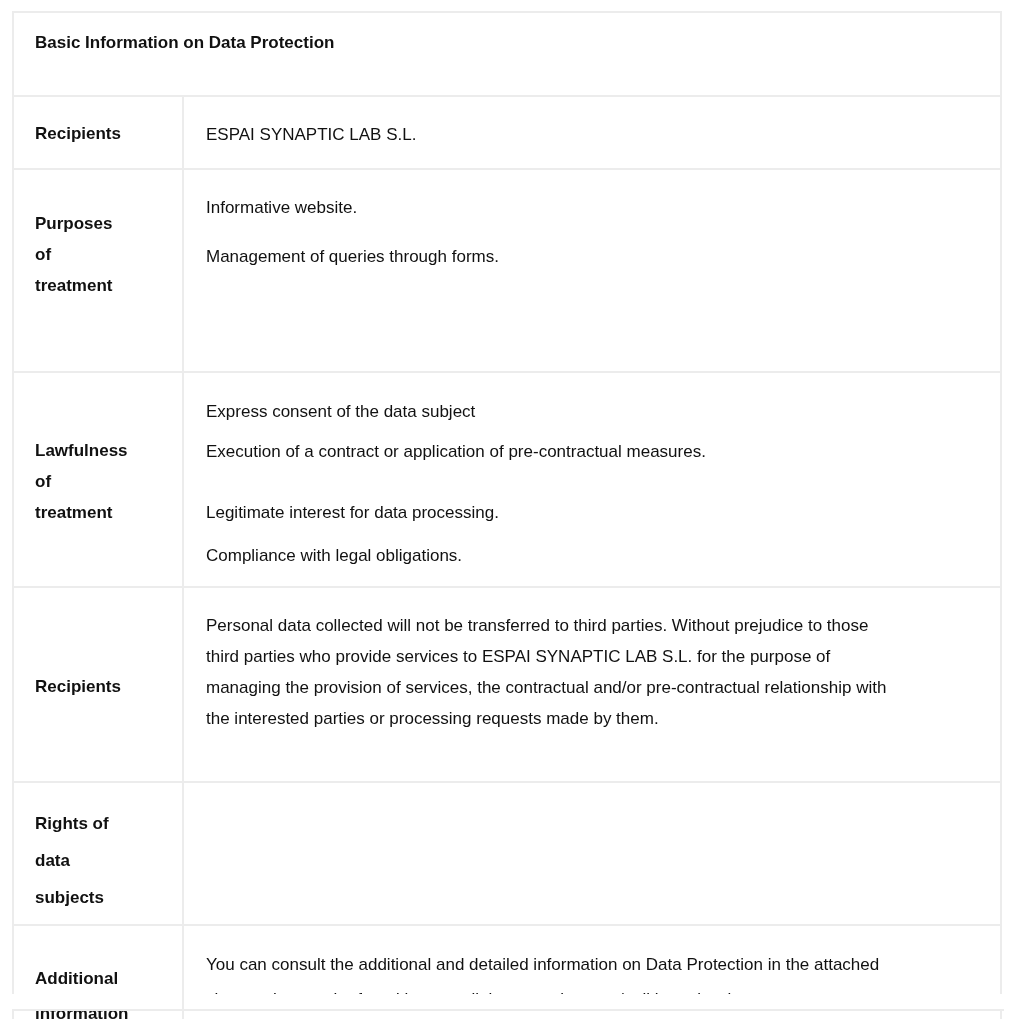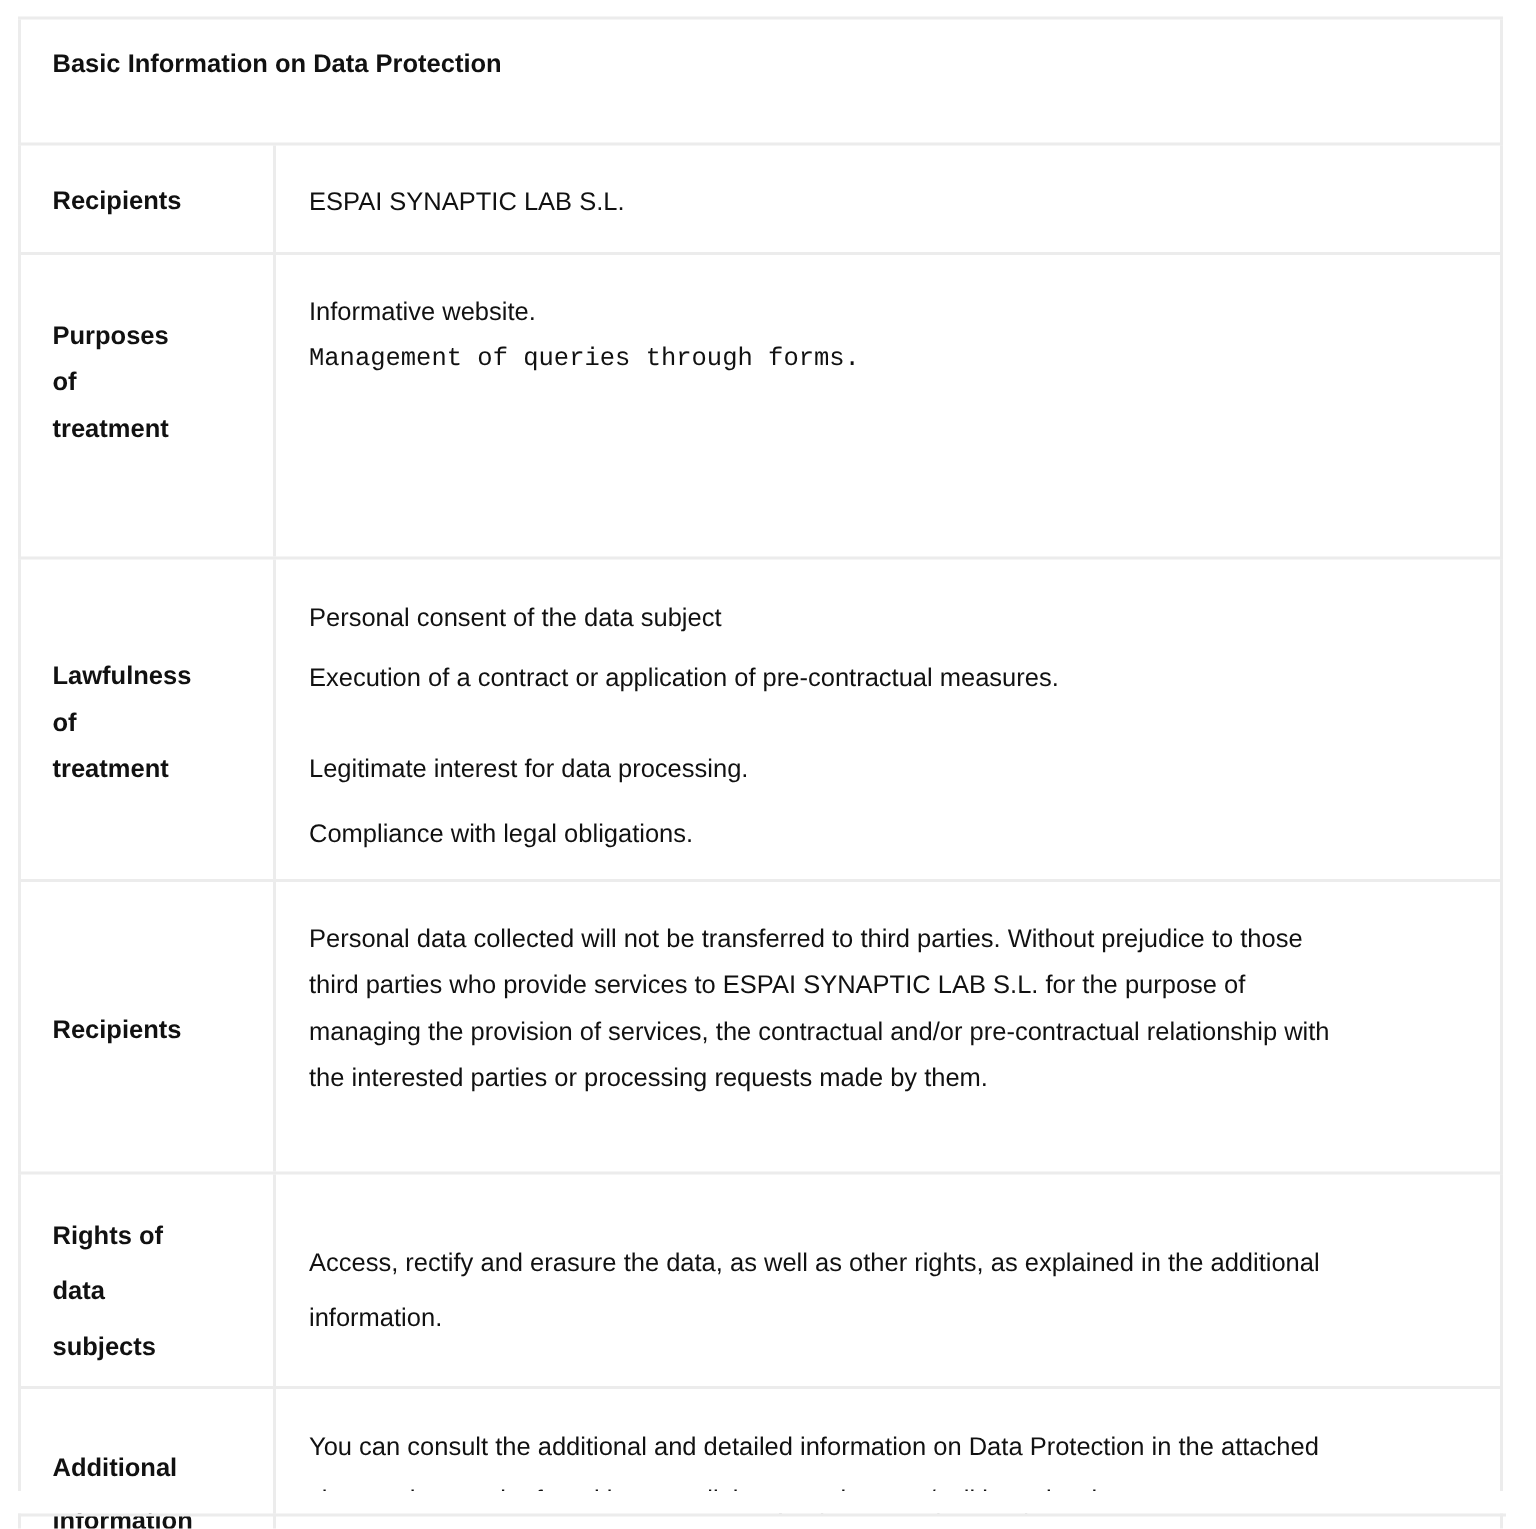--- a/index.html
+++ b/index.html
@@ -129,32 +129,32 @@
   </div>
 
   <div class="row r-purposes">
     <div class="label-cell">
       <div class="label" style="top:38px;">Purposes</div>
       <div class="label" style="top:69px;">of</div>
       <div class="label" style="top:100px;">treatment</div>
     </div>
     <div class="value-cell">
       <div class="line" style="top:28px;">Informative website.</div>
-      <div class="line" style="top:60px;font-family:Liberation Mono, monospace;">Management of queries through forms.</div>
+      <div class="line" style="top:77px;">Management of queries through forms.</div>
     </div>
   </div>
 
   <div class="row r-lawful">
     <div class="label-cell">
       <div class="label" style="top:62px;">Lawfulness</div>
       <div class="label" style="top:93px;">of</div>
       <div class="label" style="top:124px;">treatment</div>
     </div>
     <div class="value-cell">
-      <div class="line" style="top:29px;">Personal consent of the data subject</div>
+      <div class="line" style="top:29px;">Express consent of the data subject</div>
       <div class="line" style="top:69px;">Execution of a contract or application of pre-contractual measures.</div>
       <div class="line" style="top:130px;">Legitimate interest for data processing.</div>
       <div class="line" style="top:173px;">Compliance with legal obligations.</div>
     </div>
   </div>
 
   <div class="row r-recipients">
     <div class="label-cell">
       <div class="label" style="top:83px;">Recipients</div>
     </div>
@@ -162,23 +162,20 @@
       <div class="para" style="top:22px;">Personal data collected will not be transferred to third parties. Without prejudice to those third parties who provide services to ESPAI SYNAPTIC LAB S.L. for the purpose of managing the provision of services, the contractual and/or pre-contractual relationship with the interested parties or processing requests made by them.</div>
     </div>
   </div>
 
   <div class="row r-rights">
     <div class="label-cell">
       <div class="label" style="top:22px;line-height:37px;">Rights of</div>
       <div class="label" style="top:59px;line-height:37px;">data</div>
       <div class="label" style="top:96px;line-height:37px;">subjects</div>
     </div>
-    <div class="value-cell">
-      <div class="para" style="top:40px;line-height:37px;">Access, rectify and erasure the data, as well as other rights, as explained in the additional information.</div>
-    </div>
   </div>
 
   <div class="row r-additional">
     <div class="label-cell">
       <div class="label" style="top:35px;line-height:35px;">Additional</div>
       <div class="label" style="top:70px;line-height:35px;">information</div>
     </div>
     <div class="value-cell">
       <div class="para" style="top:21px;line-height:35px;">You can consult the additional and detailed information on Data Protection in the attached clauses that can be found in www.clinicasynaptica.com/politica-privacitat.</div>
     </div>

